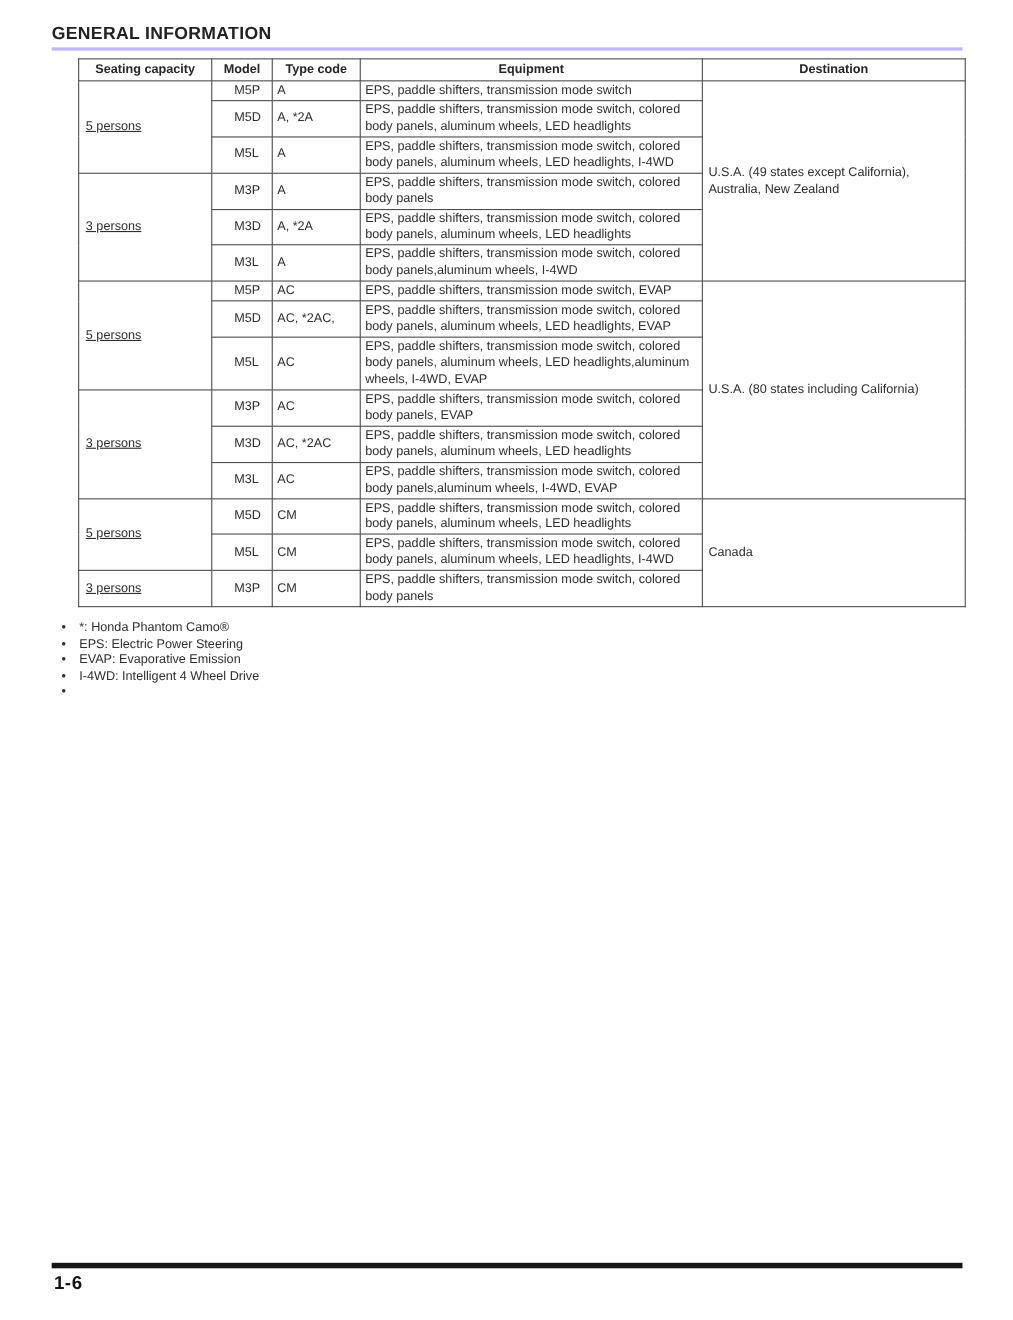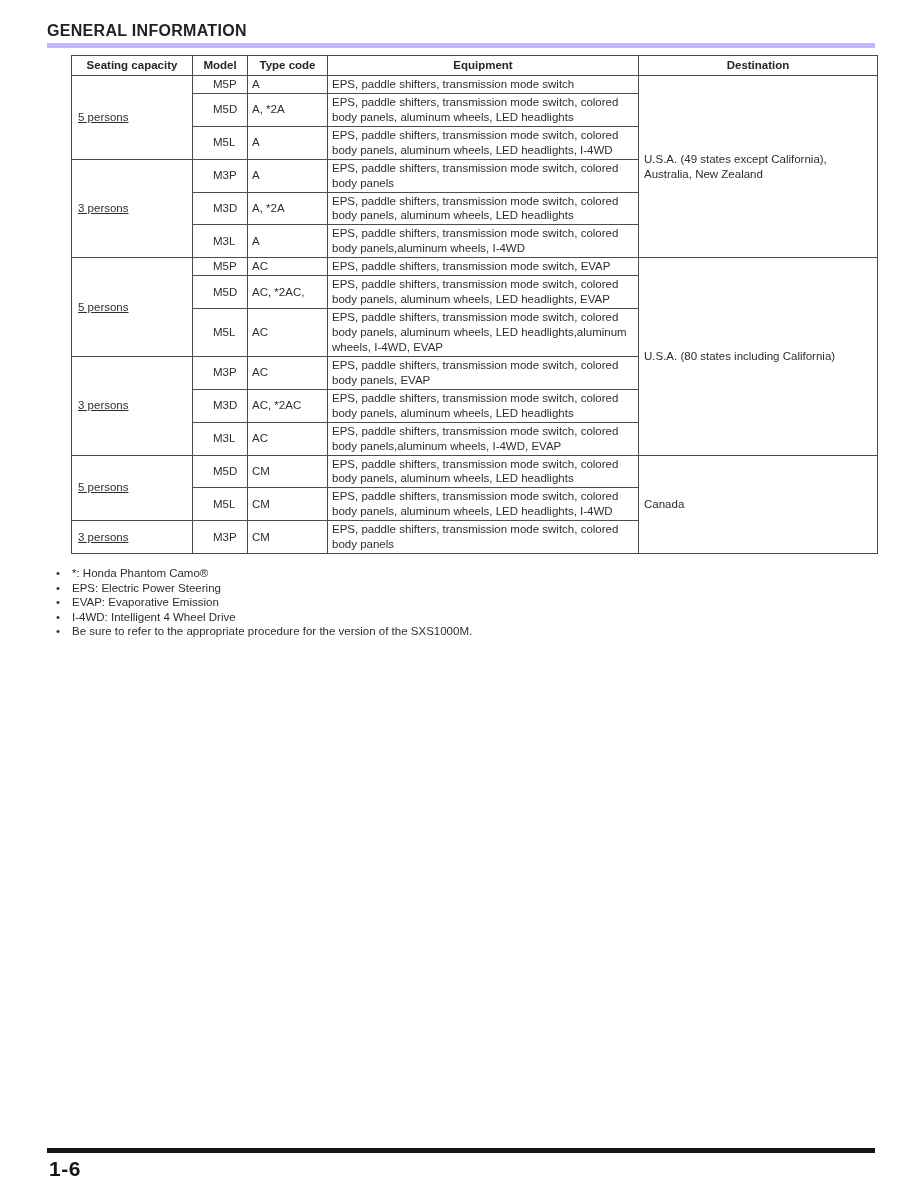--- a/index.html
+++ b/index.html
@@ -14,21 +14,21 @@
     overflow: hidden;
   }
   .content {
     position: absolute;
     left: 47px;
     top: 22px;
     width: 830px;
   }
   .header-block {
     width: 828px;
-    border-bottom: 5px solid #c4b5fd;
+    border-bottom: 3px solid #c4b5fd;
     padding-bottom: 3px;
   }
   .page-title {
     margin: 0;
     font-size: 16px;
     font-weight: bold;
     letter-spacing: 0.3px;
     color: #222;
   }
   .subtitle {
@@ -82,21 +82,21 @@
     position: absolute;
     left: 47px;
     top: 1148px;
     width: 828px;
     border-top: 5px solid #161616;
   }
   .page-number {
     position: absolute;
     left: 49px;
     top: 1157px;
-    font-size: 21px;
+    font-size: 17px;
     font-weight: bold;
     color: #141414;
     letter-spacing: 0.5px;
   }
 </style>
 </head>
 <body>
 
 <div class="page">
   <div class="content">
@@ -223,21 +223,20 @@
         <div class="note-item">
           <span class="note-bullet">•</span>
           <span class="note-text">EVAP: Evaporative Emission</span>
         </div>
         <div class="note-item">
           <span class="note-bullet">•</span>
           <span class="note-text">I-4WD: Intelligent 4 Wheel Drive</span>
         </div>
         <div class="note-item">
           <span class="note-bullet">•</span>
-          <span class="note-text">Be sure to refer to the appropriate procedure for the version of the SXS1000M.</span>
         </div>
       </div>
 
   </div>
 
   <div class="footer-rule"></div>
   <div class="page-number">1-6</div>
 </div>
 
 </body></html>

